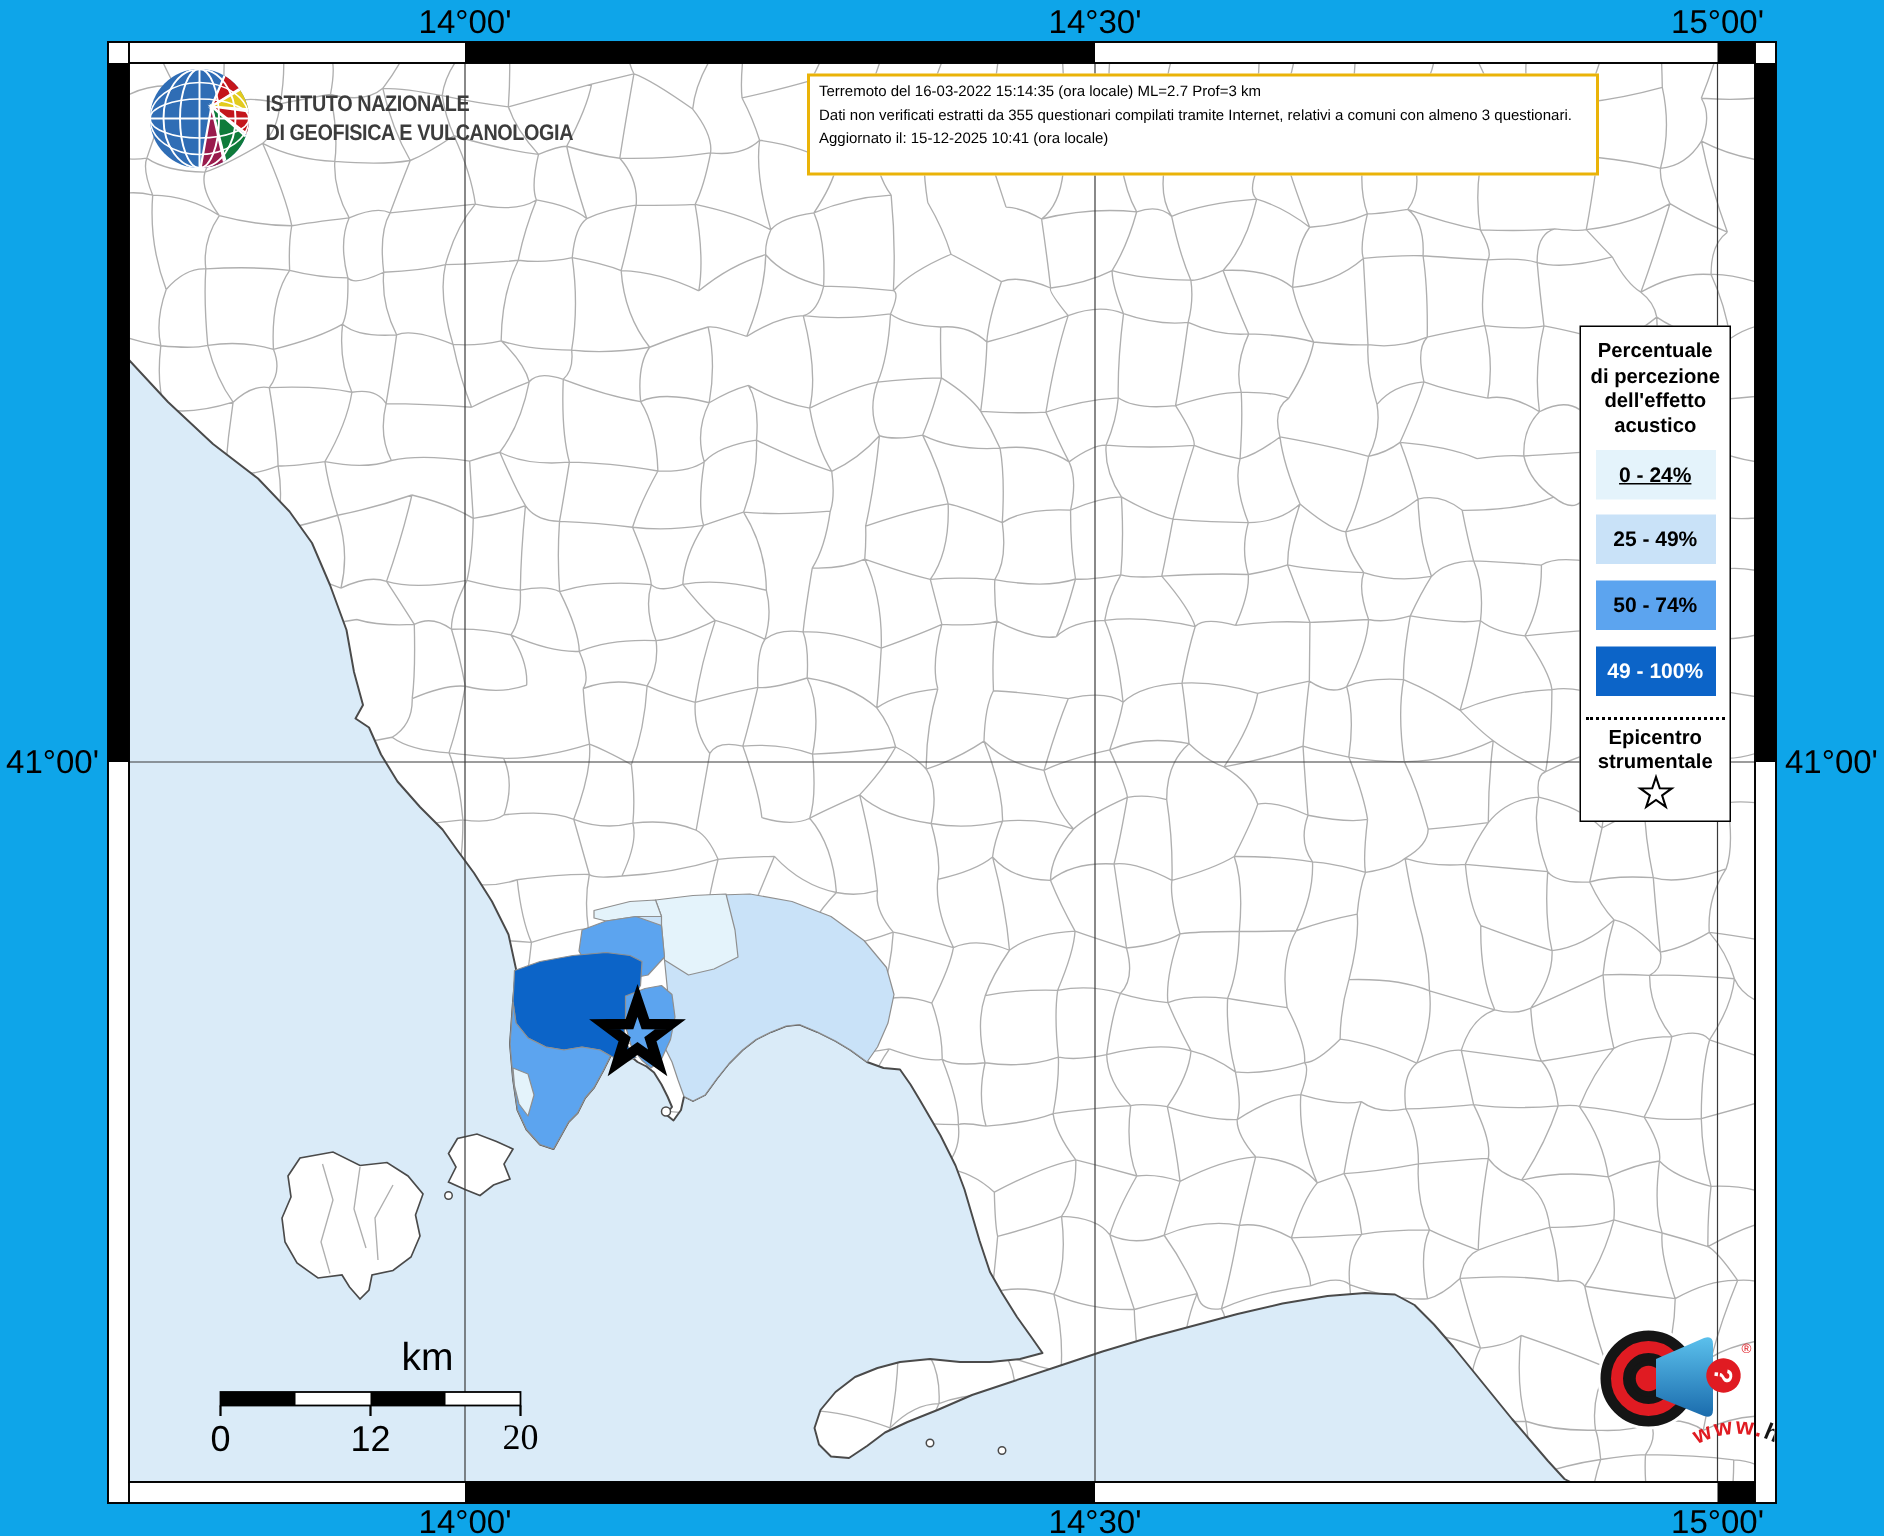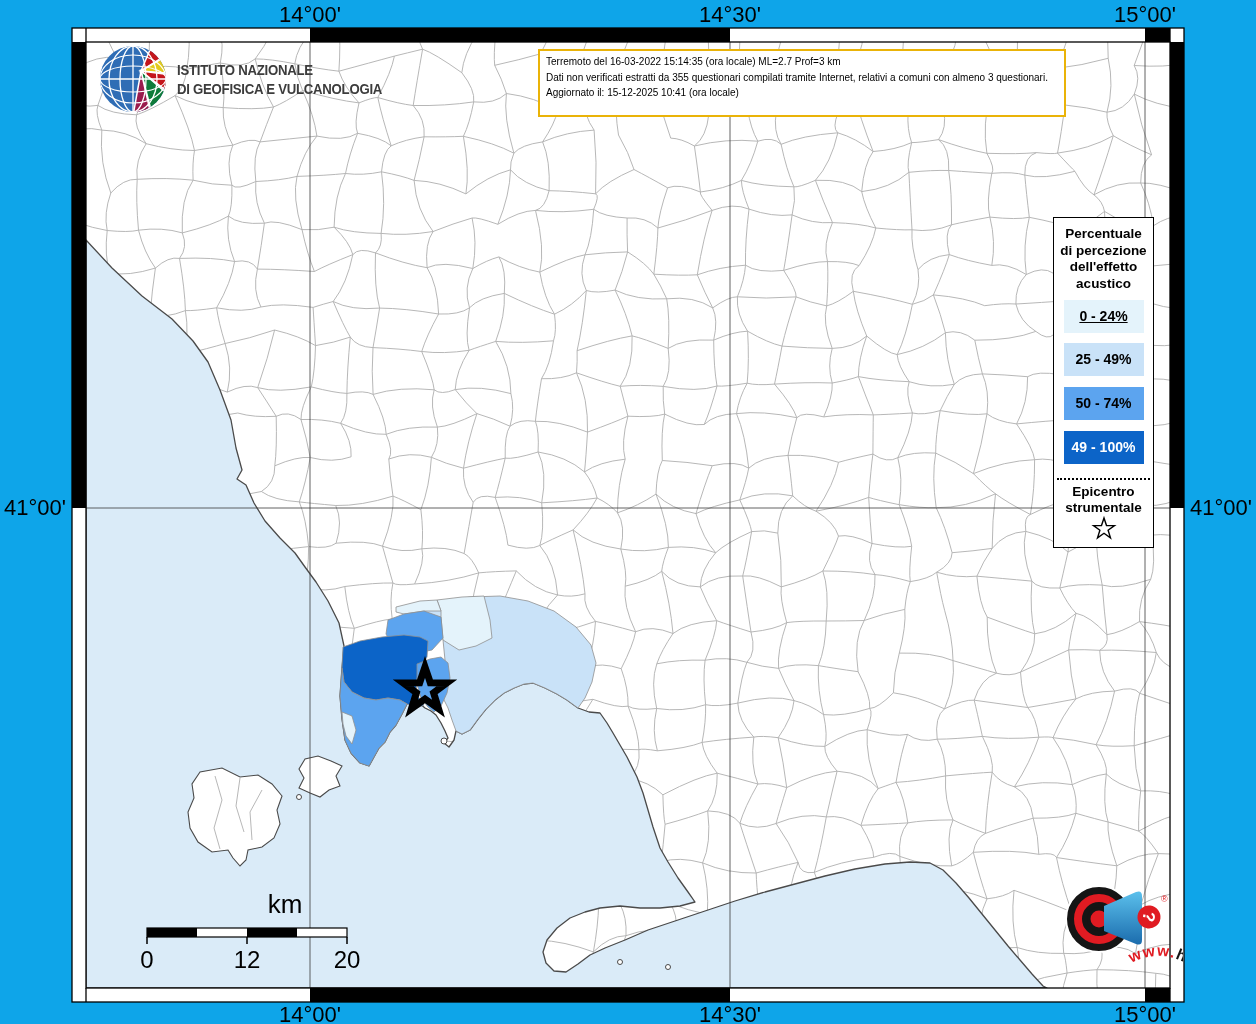--- a/index.html
+++ b/index.html
@@ -167,21 +167,21 @@
       <svg width="28" height="28" viewBox="0 0 28 28">
         <path id="legend-star-path" fill="#ffffff" stroke="#000" stroke-width="1.4" d="M14.0,4.0 L16.5,11.5 L24.5,11.6 L18.1,16.3 L20.5,23.9 L14.0,19.3 L7.5,23.9 L9.9,16.3 L3.5,11.6 L11.5,11.5 Z"></path>
       </svg>
     </div>
   </div>
 
   <div id="scalebar-labels">
     <div id="sb-unit" class="overlay" style="left:245px;top:889px;">km</div>
     <div class="sb-num overlay" style="left:147px;top:946px;">0</div>
     <div class="sb-num overlay" style="left:247px;top:946px;">12</div>
-    <div class="sb-num overlay" style="left:347px;top:946px;">20</div>
+    <div class="sb-num overlay" style="left:347px;top:946px;font-family:Liberation Serif, serif;">20</div>
   </div>
 
   <svg id="watermark" class="overlay" width="165" height="165" viewBox="0 0 165 165">
     <defs>
       <path id="wm-circle" d="M 113.5,125.1 A 55,55 0 1 1 109.5,127.6" fill="none"></path>
       <linearGradient id="coneGrad" x1="0" y1="0" x2="0" y2="1">
         <stop offset="0" stop-color="#5BC0EC"></stop>
         <stop offset="1" stop-color="#1B6CAD"></stop>
       </linearGradient>
     </defs>

